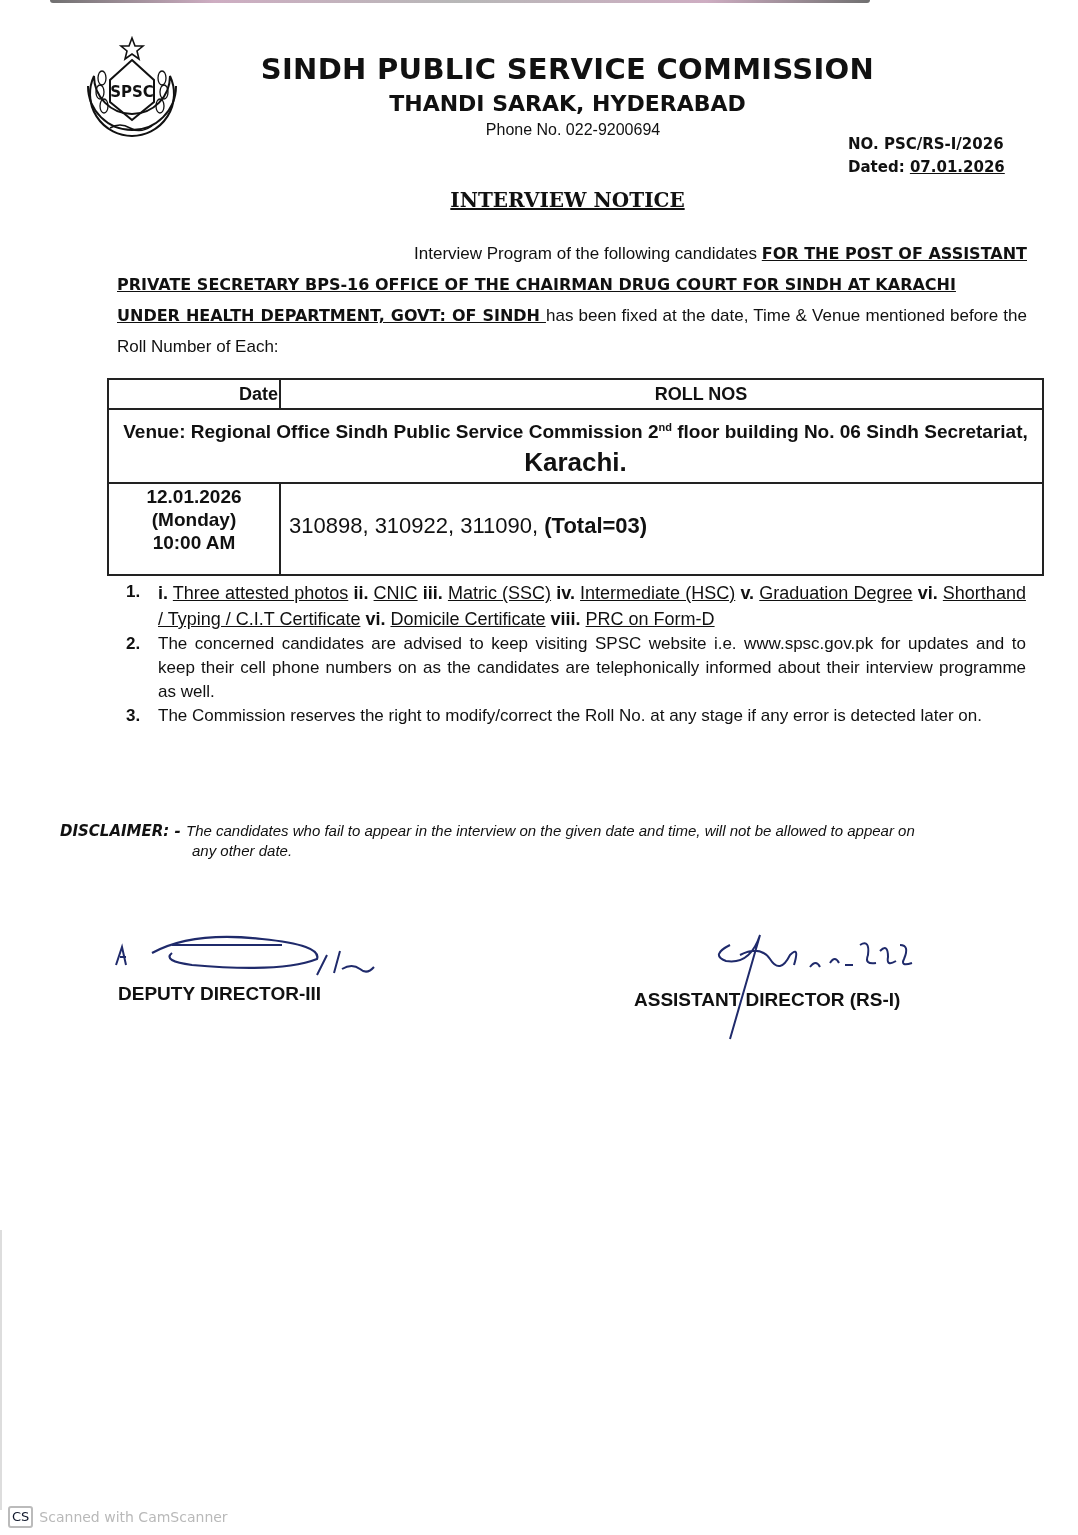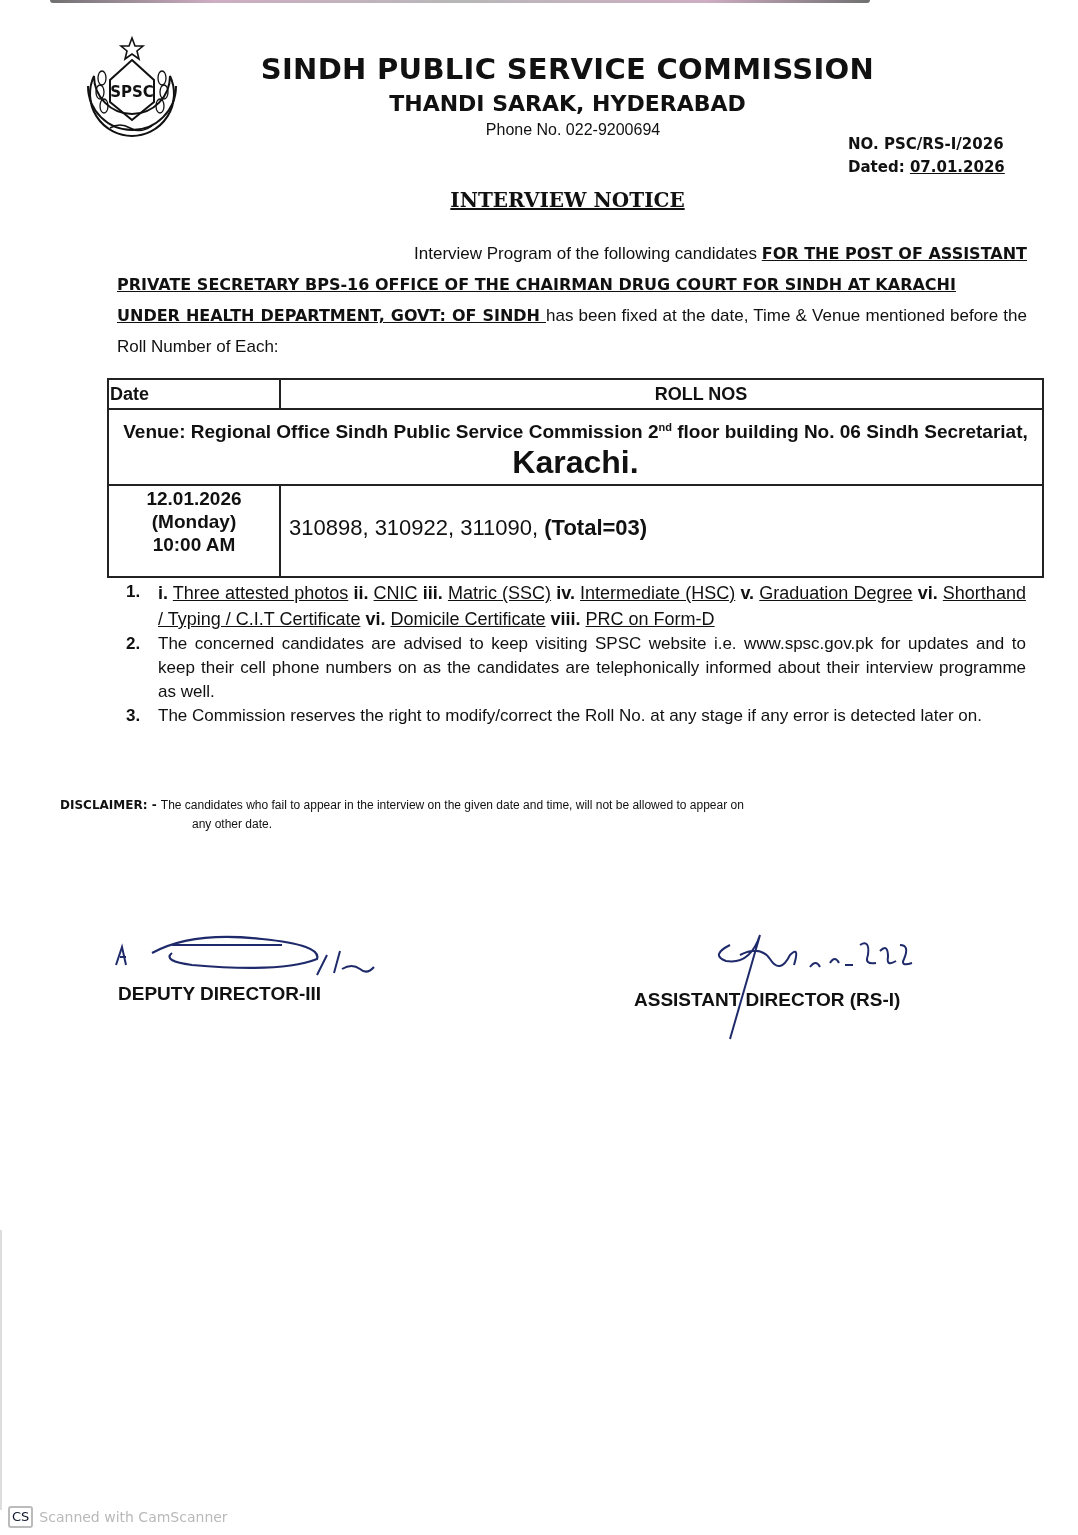--- a/index.html
+++ b/index.html
@@ -17,35 +17,35 @@
   .hdr-phone { position: absolute; left: 0; width: 1146px; text-align: center; top: 121px; font-size: 16px; }
   .refno { position: absolute; left: 848px; top: 133px; font-family: "DejaVu Sans", sans-serif; font-weight: bold; font-size: 15px; line-height: 23px; }
   .refno .u { text-decoration: underline; }
   .notice-title { position: absolute; left: 0; width: 1135px; text-align: center; top: 188px;
     font-family: "DejaVu Serif", serif; font-weight: bold; font-size: 20px; text-decoration: underline; }
   .intro { position: absolute; left: 117px; top: 238px; width: 910px; font-size: 17px; line-height: 31px; text-align: justify; }
   .intro .lead { display: block; text-align: right; }
   .intro .bu { font-family: "DejaVu Sans", sans-serif; font-weight: bold; text-decoration: underline; font-size: 16px; margin-top: 20px; }
   table.sched { position: absolute; left: 107px; top: 378px; width: 937px; border-collapse: collapse; font-size: 18px; }
   table.sched td { border: 2px solid #222; }
-  .th-date { width: 168px; text-align: left; font-weight: bold; height: 26px; }
+  .th-date { width: 168px; text-align: right; font-weight: bold; height: 26px; }
   .th-roll { text-align: center; font-weight: bold; padding-left: 80px; }
   .venue { text-align: center; font-weight: bold; line-height: 30px; padding: 2px 6px; font-size: 19px; }
-  .venue .big { font-size: 32px; }
+  .venue .big { font-size: 26px; }
   .venue sup { font-size: 11px; }
   .dcell { text-align: center; font-weight: bold; vertical-align: top; line-height: 23px; height: 88px; font-size: 19px; }
   .rcell { vertical-align: top; padding: 29px 8px; font-size: 22px; }
   .rcell b { font-weight: bold; }
   ol.points { position: absolute; left: 126px; top: 580px; width: 900px; margin: 0; padding: 0; list-style: none; font-size: 17px; line-height: 24px; }
   ol.points li { position: relative; padding-left: 32px; margin-bottom: 0; text-align: justify; }
   ol.points .num { position: absolute; left: 0; top: 0; font-weight: bold; }
   .docs { line-height: 26px; font-size: 18px; }
   .docs .ul { text-decoration: underline; }
   .docs b { font-weight: bold; }
-  .disclaimer { position: absolute; left: 60px; top: 796px; width: 930px; font-size: 12px; line-height: 19px; }
+  .disclaimer { position: absolute; left: 60px; top: 821px; width: 930px; font-size: 15px; line-height: 19px; font-style: italic; }
   .disclaimer b { font-family: "DejaVu Sans", sans-serif; font-weight: bold; }
   .disclaimer .cont { display: block; padding-left: 132px; }
   .sig1 { position: absolute; left: 112px; top: 925px; width: 300px; height: 60px; }
   .sig2 { position: absolute; left: 690px; top: 915px; width: 240px; height: 130px; }
   .role1 { position: absolute; left: 118px; top: 983px; font-weight: bold; font-size: 19px; }
   .role2 { position: absolute; left: 634px; top: 989px; font-weight: bold; font-size: 19px; }
   .footer { position: absolute; left: 8px; top: 1506px; font-family: "DejaVu Sans", sans-serif; font-size: 14px; color: #b9b9b9; display: flex; align-items: center; gap: 6px; }
   .cs-badge { display: inline-block; border: 2px solid #bbb; border-radius: 3px; padding: 0 2px; font-weight: normal; font-size: 13px; color: #0f172a; line-height: 18px; }
   .leftedge { position: absolute; left: 0; top: 1230px; width: 2px; height: 280px; background: #ddd; }
 </style>

